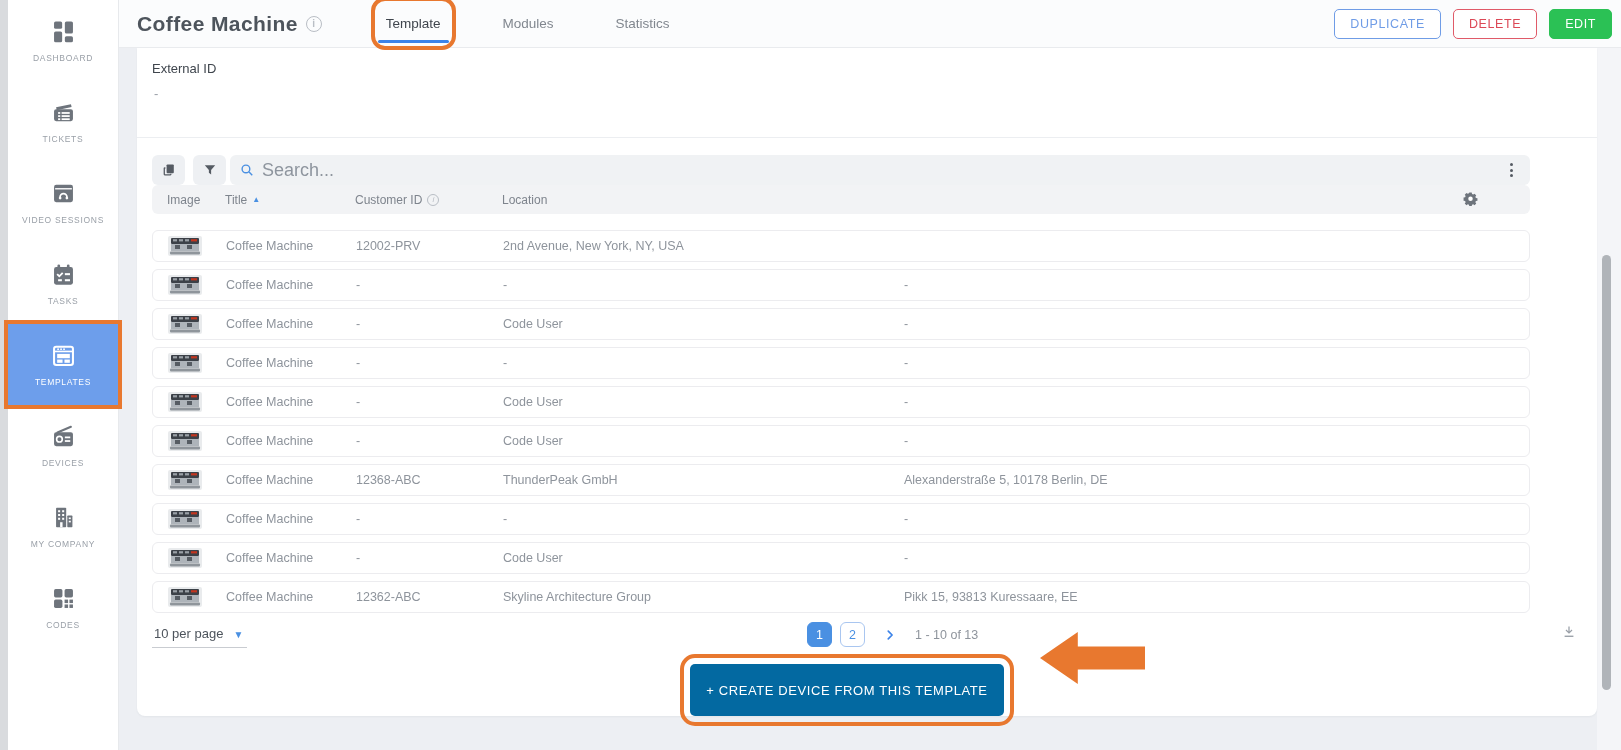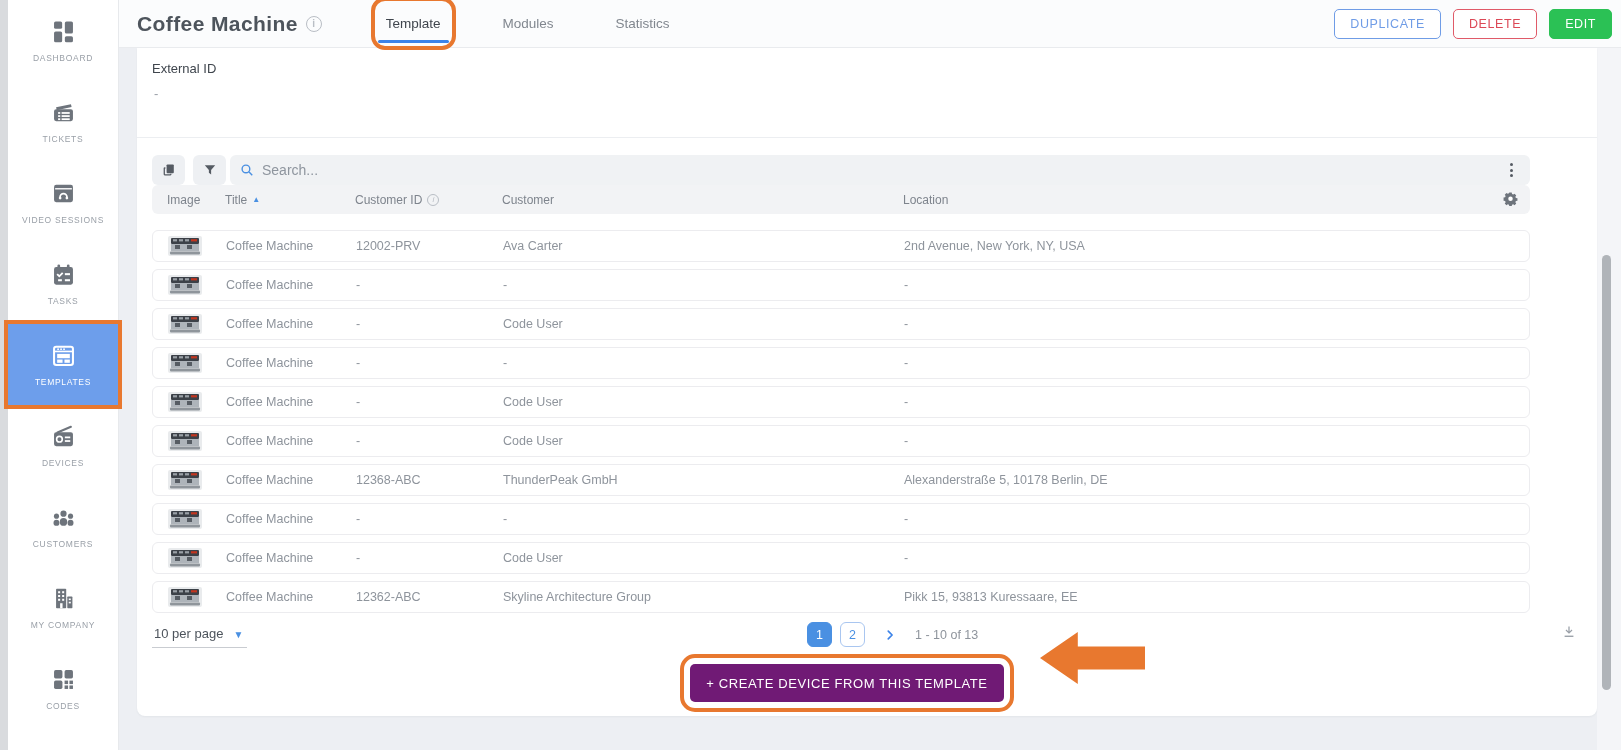--- a/index.html
+++ b/index.html
@@ -56,21 +56,21 @@
   .subtab-divider { position:absolute; left:0; top:89px; width:1460px; height:1px; background:#eceef1; }
 
   .toolbar-btn { position:absolute; top:107px; width:33px; height:30px; background:#eef0f3; border:none;
                  border-radius:6px; display:flex; align-items:center; justify-content:center; cursor:pointer; }
   .toolbar-btn svg { width:16px; height:16px; fill:#555b63; }
   .tb-1 { left:15px; } .tb-2 { left:56px; }
   .search-wrap { position:absolute; left:93px; top:107px; width:1300px; height:30px; background:#f0f2f4;
                  border-radius:6px; display:flex; align-items:center; padding:0 10px; }
   .search-wrap svg.mag { width:14px; height:14px; stroke:#4a90e2; fill:none; stroke-width:2; }
   .search-input { flex:1; border:none; background:transparent; outline:none; margin-left:8px;
-                  font-size:14px; color:#7f1d1d; font-family:inherit; }
+                  font-size:18px; color:#7f1d1d; font-family:inherit; }
   .search-input::placeholder { color:#8e959e; }
   .kebab { width:18px; height:18px; display:flex; flex-direction:column; align-items:center; justify-content:center;
            gap:2.5px; cursor:pointer; }
   .kebab i { width:3px; height:3px; border-radius:50%; background:#555b63; }
 
   .grid-cols { display:grid; grid-template-columns:58px 130px 147px 401px 1fr 40px; align-items:center;
                padding-left:15px; }
   .thead { position:absolute; left:15px; top:137px; width:1378px; height:29px; background:#f2f3f5;
            border-radius:6px; font-size:12px; color:#7e848d; }
   .thead .th { display:flex; align-items:center; gap:5px; }
@@ -93,21 +93,21 @@
   .page-btn { width:25px; height:25px; border-radius:6px; font-size:12.5px; display:flex; align-items:center;
               justify-content:center; cursor:pointer; font-family:inherit; }
   .page-btn.active { background:#4a90e2; color:#fff; border:1px solid #4a90e2; }
   .page-btn.idle { background:#fff; color:#4a90e2; border:1px solid #a9c6f0; }
   .next-chev { margin-left:10px; cursor:pointer; display:flex; align-items:center; }
   .next-chev svg { width:14px; height:14px; stroke:#3c83e8; stroke-width:2.4; fill:none; stroke-linecap:round; stroke-linejoin:round; }
   .range-txt { font-size:12.5px; color:#8e949c; margin-left:10px; }
   .dl-btn { position:absolute; left:1424px; top:2px; cursor:pointer; }
   .dl-btn svg { width:16px; height:16px; fill:#9aa0a8; }
 
-  .create-btn { position:absolute; left:553px; top:616px; width:314px; height:38px; background:#701a75;
+  .create-btn { position:absolute; left:553px; top:616px; width:314px; height:52px; background:#0369a1;
                 border:none; border-radius:5px; color:#fff; font-size:13px; letter-spacing:.6px;
                 cursor:pointer; font-family:inherit;
                 outline:4px solid #e8782f; outline-offset:6px; }
 
   .arrow { position:absolute; left:1040px; top:632px; width:105px; height:52px; background:#e8782f;
            clip-path:polygon(0 50%, 36% 0, 36% 28%, 100% 28%, 100% 72%, 36% 72%, 36% 100%); z-index:6; }
 
   .right-gutter { position:absolute; left:1597px; top:48px; width:24px; height:702px; background:#f4f5f8; }
   .scroll-thumb { position:absolute; left:1602px; top:255px; width:9px; height:435px; background:#b0b4b9;
                   border-radius:5px; cursor:pointer; z-index:7; }
@@ -182,31 +182,20 @@
     </div>
     <div class="side-item">
       <svg viewBox="0 0 20 20">
           <line x1="5.5" y1="7" x2="15.5" y2="2.8" stroke="#6e747c" stroke-width="1.5" stroke-linecap="round"></line>
           <rect x="3" y="6.8" width="14" height="10.4" rx="1.6"></rect>
           <circle cx="7" cy="12" r="2.1" fill="none" stroke="#fff" stroke-width="1.2"></circle>
           <rect x="11" y="10" width="4" height="1.3" fill="#fff"></rect>
           <rect x="11" y="12.7" width="4" height="1.3" fill="#fff"></rect>
         </svg>
       <span class="lbl">DEVICES</span>
-    </div>
-    <div class="side-item">
-      <svg viewBox="0 0 20 20">
-          <circle cx="4.8" cy="9" r="1.9"></circle>
-          <circle cx="10" cy="7.2" r="2.3"></circle>
-          <circle cx="15.2" cy="9" r="1.9"></circle>
-          <rect x="2.6" y="11.6" width="4.4" height="4.6" rx="2.2"></rect>
-          <rect x="7.3" y="10.4" width="5.4" height="5.8" rx="2.7"></rect>
-          <rect x="13" y="11.6" width="4.4" height="4.6" rx="2.2"></rect>
-        </svg>
-      <span class="lbl">CUSTOMERS</span>
     </div>
     <div class="side-item">
       <svg viewBox="0 0 20 20">
           <rect x="4.5" y="2.8" width="7.5" height="14.4" rx="0.6"></rect>
           <rect x="12.8" y="8.5" width="3.8" height="8.7" rx="0.5"></rect>
           <g fill="#fff">
             <rect x="6" y="4.6" width="1.5" height="1.5"></rect>
             <rect x="9" y="4.6" width="1.5" height="1.5"></rect>
             <rect x="6" y="7.4" width="1.5" height="1.5"></rect>
             <rect x="9" y="7.4" width="1.5" height="1.5"></rect>
@@ -288,23 +277,20 @@
         </div>
       <div class="th">
           <span>Title</span>
           <span class="sort-arrow">▲</span>
         </div>
       <div class="th">
           <span>Customer ID</span>
           <i class="th-info">i</i>
         </div>
       <div class="th">
-          <span>Customer</span>
-        </div>
-      <div class="th">
           <span>Location</span>
         </div>
       <div class="gear">
         <svg viewBox="0 0 20 20">
             <path d="M8.4 2h3.2l.45 2.1 1.55.65 1.8-1.15 2.25 2.25-1.15 1.8.65 1.55 2.1.45v3.2l-2.1.45-.65 1.55 1.15 1.8-2.25 2.25-1.8-1.15-1.55.65-.45 2.1H8.4l-.45-2.1-1.55-.65-1.8 1.15-2.25-2.25 1.15-1.8-.65-1.55-2.1-.45V8.65l2.1-.45.65-1.55L2.35 4.85 4.6 2.6l1.8 1.15 1.55-.65Z"></path>
             <circle cx="10" cy="10.2" r="3" fill="#fff"></circle>
           </svg>
       </div>
     </div>
 
@@ -319,21 +305,20 @@
         <rect x="17" y="3.2" width="4" height="2.2" fill="#9aa0a6"></rect>
         <rect x="23" y="3.2" width="6" height="2.2" fill="#c3351f"></rect>
         <rect x="3" y="8" width="28" height="7" fill="#aeb4ba"></rect>
         <rect x="7" y="9" width="5" height="4" fill="#565c63"></rect>
         <rect x="19" y="9" width="5" height="4" fill="#565c63"></rect>
         <rect x="2" y="15.5" width="30" height="3" rx="1" fill="#8f959b"></rect>
       </svg>
     </div>
     <div>Coffee Machine</div>
     <div>12002-PRV</div>
-    <div>Ava Carter</div>
     <div>2nd Avenue, New York, NY, USA</div>
     <div></div>
   </div>
 
   <div class="row grid-cols">
     <div>
       <svg class="thumb" viewBox="0 0 34 20">
         <rect x="0" y="0" width="34" height="20" fill="#e9ebed"></rect>
         <rect x="3" y="2" width="28" height="6" rx="1" fill="#3c4148"></rect>
         <rect x="5" y="3.2" width="4" height="2.2" fill="#9aa0a6"></rect>

